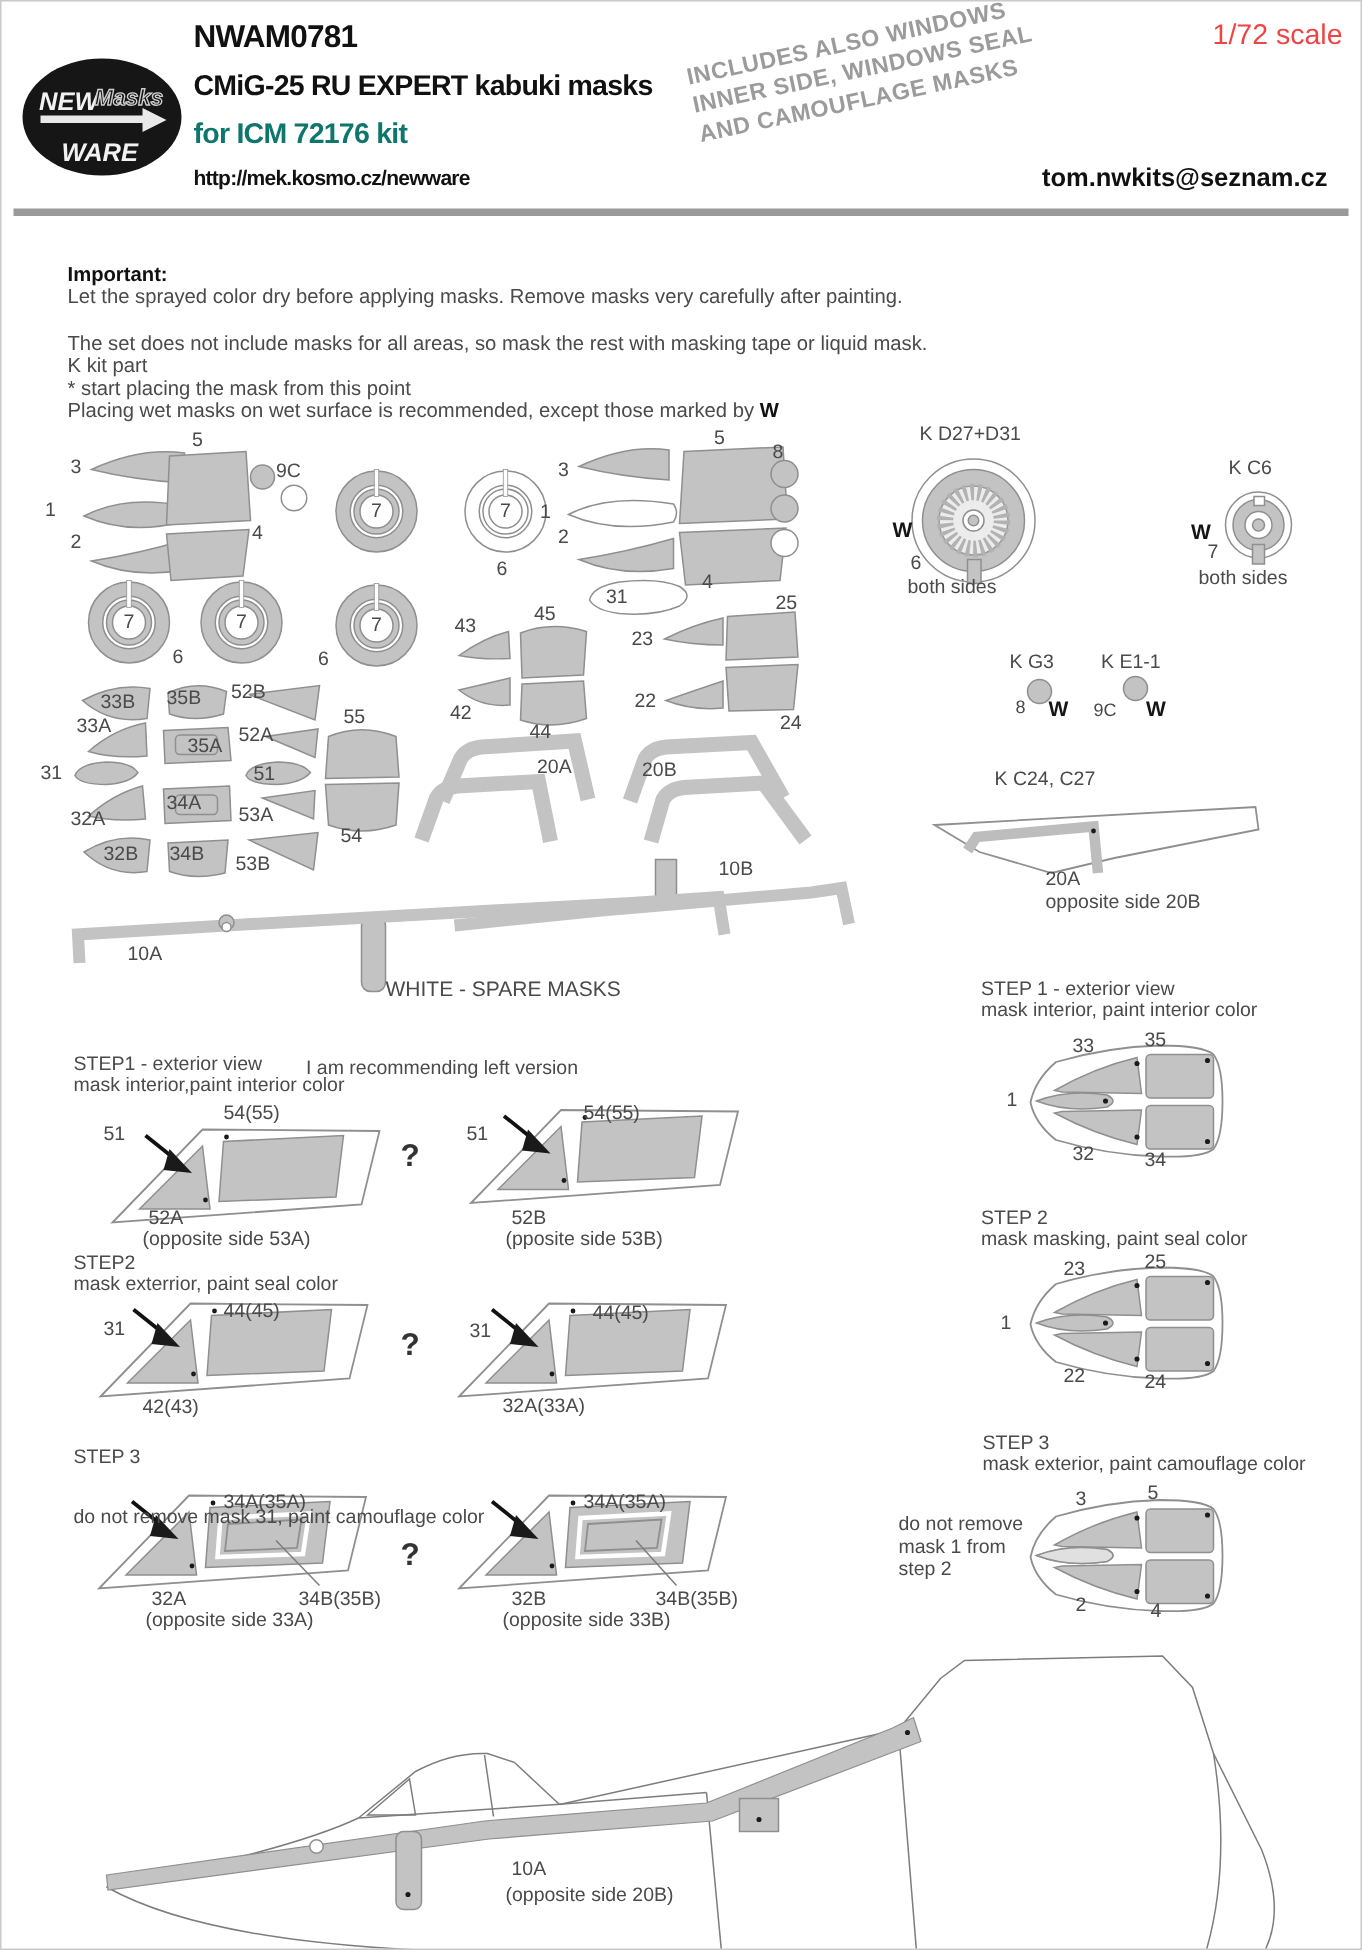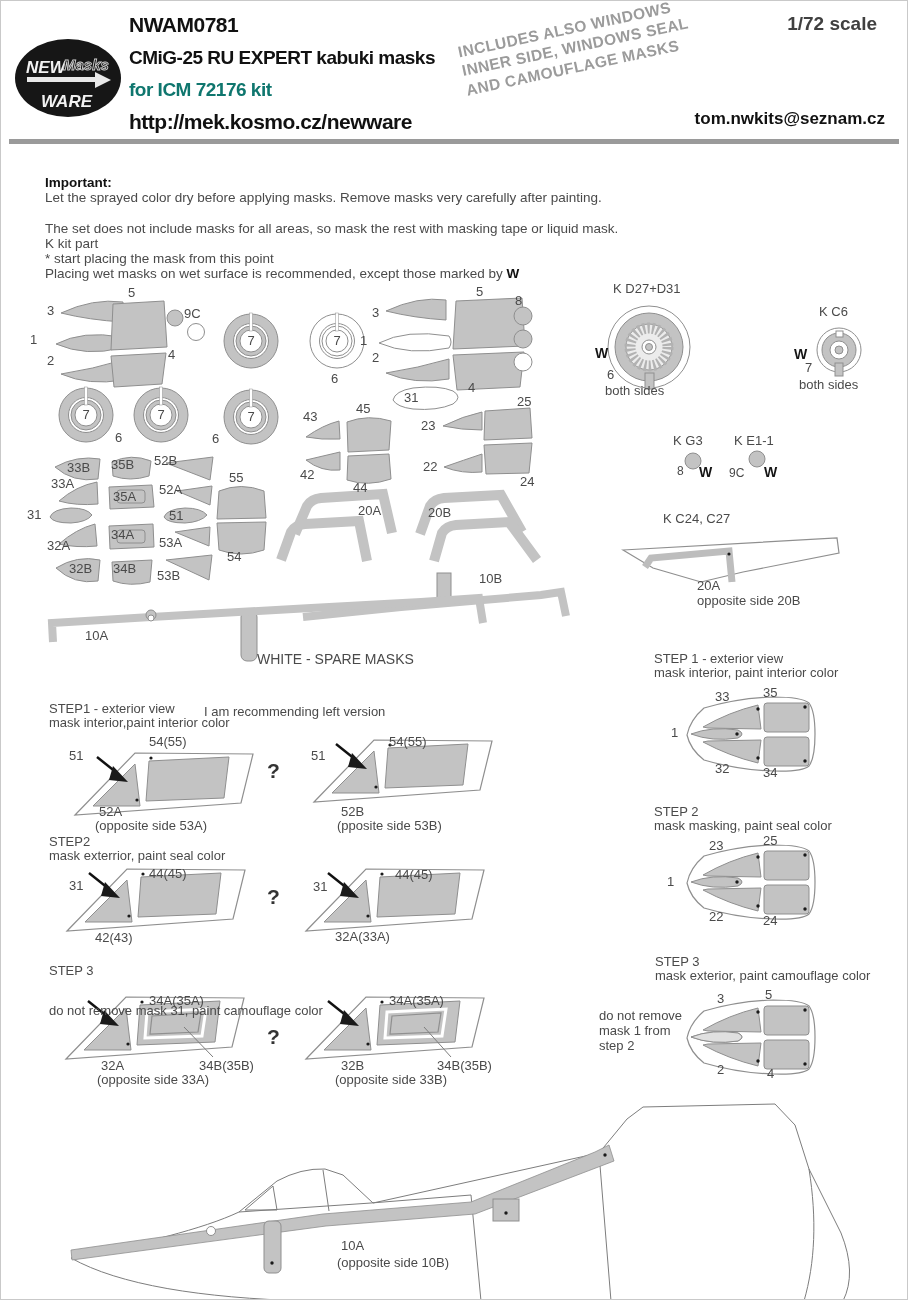--- a/index.html
+++ b/index.html
@@ -18,22 +18,22 @@
   
   .lb{position:absolute;font-size:13px;color:#4a4a4a;white-space:nowrap;line-height:1.12}
   .sm{font-size:12px}
   .ctr{transform:translate(-50%,-50%)}
   .wm{position:absolute;font-weight:700;color:#151515;font-size:14px;white-space:nowrap}
   .qm{position:absolute;font-weight:700;color:#333;font-size:21px}
   
   .h-code{position:absolute;left:128px;top:12px;font-size:21px;font-weight:700;color:#111;letter-spacing:-.5px}
   .h-title{position:absolute;left:128px;top:46px;font-size:19px;font-weight:700;color:#111;letter-spacing:-.5px}
   .h-sub{position:absolute;left:128px;top:78px;font-size:19px;font-weight:700;color:#0f766e;letter-spacing:-.5px}
-  .h-url{position:absolute;left:128px;top:109px;font-size:21px;font-weight:700;color:#111;letter-spacing:-.5px}
-  .h-scale{position:absolute;right:30px;top:12px;font-size:19px;font-weight:700;color:#404040}
+  .h-url{position:absolute;left:128px;top:109px;font-size:14px;font-weight:700;color:#111;letter-spacing:-.5px}
+  .h-scale{position:absolute;right:12px;top:12px;font-size:19px;font-weight:400;color:#ef4444}
   .h-mail{position:absolute;right:22px;top:108px;font-size:17px;font-weight:700;color:#111}
   .h-note{position:absolute;left:458px;top:10px;width:300px;transform:rotate(-12deg);
           color:#9b9b9b;font-weight:700;font-size:15.5px;line-height:1.25;letter-spacing:.4px}
   .rule{position:absolute;left:8px;right:8px;top:138px;height:5px;background:#9a9a9a}
   .logo{position:absolute;left:12px;top:36px}
   .lg-new{font-style:italic;font-weight:700;font-size:17px;fill:#f2f2f2}
   .lg-masks{font-style:italic;font-weight:700;font-size:15px;fill:#161616;stroke:#cfcfcf;stroke-width:.9}
   .lg-ware{font-style:italic;font-weight:700;font-size:17px;fill:#f2f2f2}
   
   .imp{position:absolute;left:44px;top:174px;font-size:13.5px;line-height:15.2px;color:#4a4a4a}
@@ -301,21 +301,21 @@
   <span class="lb" style="left:420px;top:418px">23</span>
   <span class="lb" style="left:516px;top:394px">25</span>
   <span class="lb" style="left:519px;top:474px">24</span>
   <span class="lb" style="left:422px;top:459px">22</span>
   <span class="lb" style="left:357px;top:503px">20A</span>
   <span class="lb" style="left:427px;top:505px">20B</span>
 
   <span class="lb" style="left:66px;top:460px">33B</span>
   <span class="lb" style="left:50px;top:476px">33A</span>
   <span class="lb" style="left:110px;top:457px">35B</span>
-  <span class="lb" style="left:112px;top:489px">35A</span>
+  <span class="lb" style="left:124px;top:489px">35A</span>
   <span class="lb" style="left:153px;top:453px">52B</span>
   <span class="lb" style="left:158px;top:482px">52A</span>
   <span class="lb" style="left:26px;top:507px">31</span>
   <span class="lb" style="left:168px;top:508px">51</span>
   <span class="lb" style="left:110px;top:527px">34A</span>
   <span class="lb" style="left:46px;top:538px">32A</span>
   <span class="lb" style="left:158px;top:535px">53A</span>
   <span class="lb" style="left:228px;top:470px">55</span>
   <span class="lb" style="left:226px;top:549px">54</span>
   <span class="lb" style="left:68px;top:561px">32B</span>
@@ -395,15 +395,15 @@
   <span class="lb" style="left:100px;top:1058px">32A</span>
   <span class="lb" style="left:198px;top:1058px">34B(35B)</span>
   <span class="lb" style="left:96px;top:1072px">(opposite side 33A)</span>
   <span class="qm" style="left:266px;top:1024px">?</span>
   <span class="lb" style="left:388px;top:993px">34A(35A)</span>
   <span class="lb" style="left:340px;top:1058px">32B</span>
   <span class="lb" style="left:436px;top:1058px">34B(35B)</span>
   <span class="lb" style="left:334px;top:1072px">(opposite side 33B)</span>
 
   <span class="lb" style="left:340px;top:1238px">10A</span>
-  <span class="lb" style="left:336px;top:1255px">(opposite side 10B)</span>
+  <span class="lb" style="left:336px;top:1255px">(opposite side 20B)</span>
 
 </div>
 
 </body></html>

